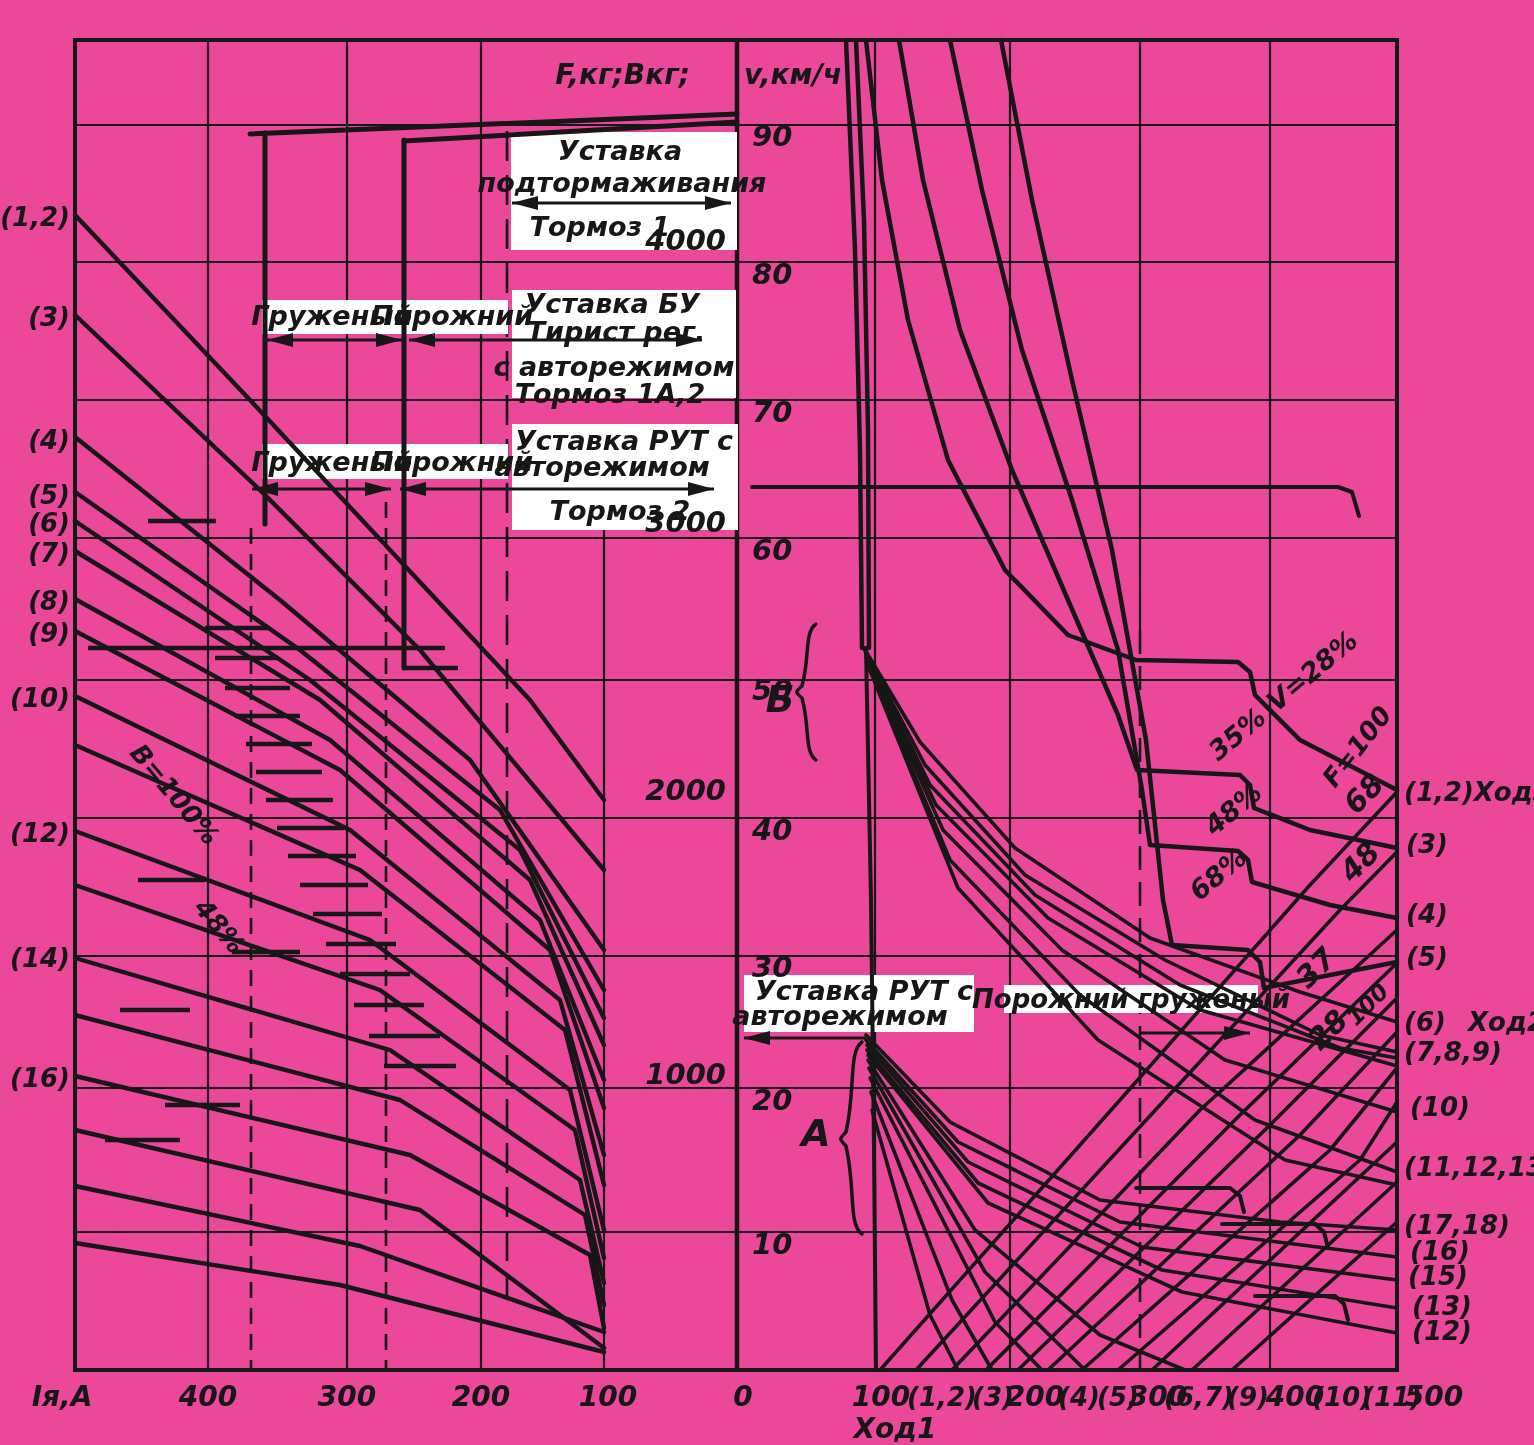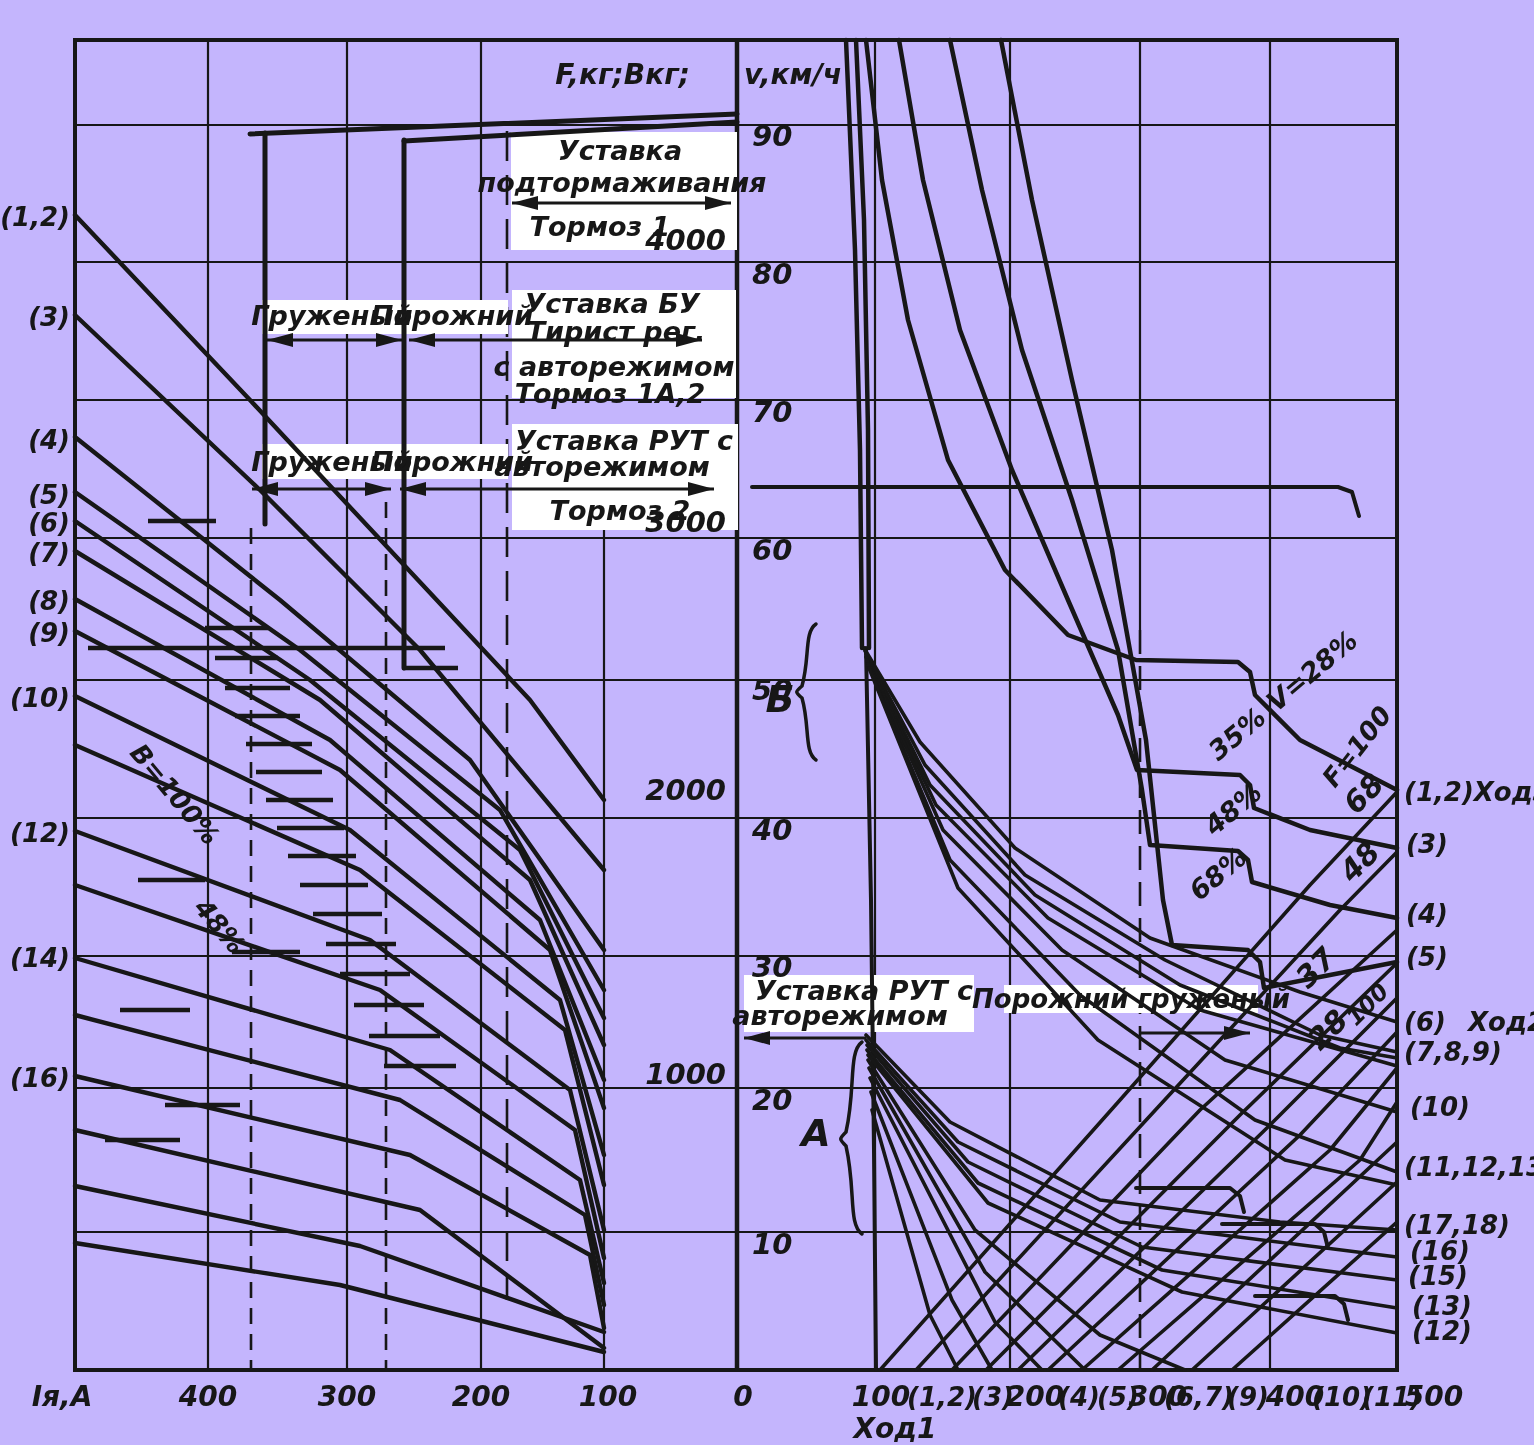--- a/index.html
+++ b/index.html
@@ -1,16 +1,16 @@
 <!DOCTYPE html>
 <html><head>
 <meta charset="utf-8">
 <style>
   html,body{margin:0;padding:0;background:#e8e8e8;}
-  .page{position:relative;width:1534px;height:1445px;background:#c4b5fd;overflow:hidden;}
+  .page{position:relative;width:1534px;height:1445px;background:#ec4899;overflow:hidden;}
   svg{position:absolute;left:0;top:0;}
   svg text{font-family:"DejaVu Sans",sans-serif;font-style:italic;font-weight:700;fill:#171717;}
 </style>
 </head>
 <body>
 
 <div class="page">
   <svg id="chart" width="1534" height="1445" viewBox="0 0 1534 1445">
       <line x1="208" y1="40" x2="208" y2="1370" stroke="#171717" stroke-width="2.2"></line>
       <line x1="347" y1="40" x2="347" y2="1370" stroke="#171717" stroke-width="2.2"></line>

